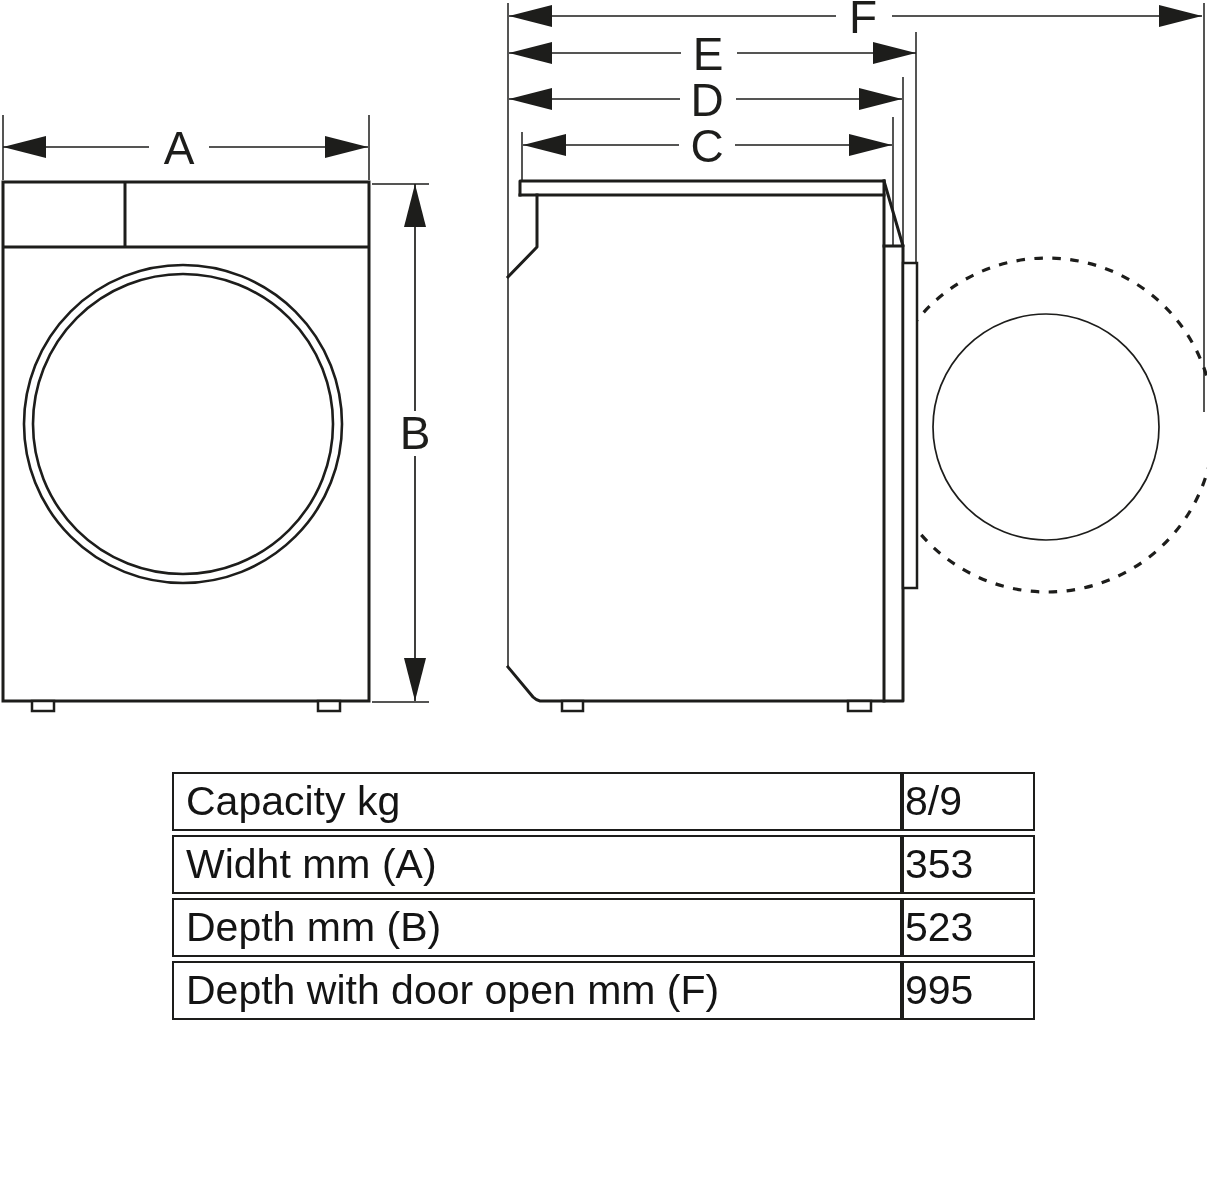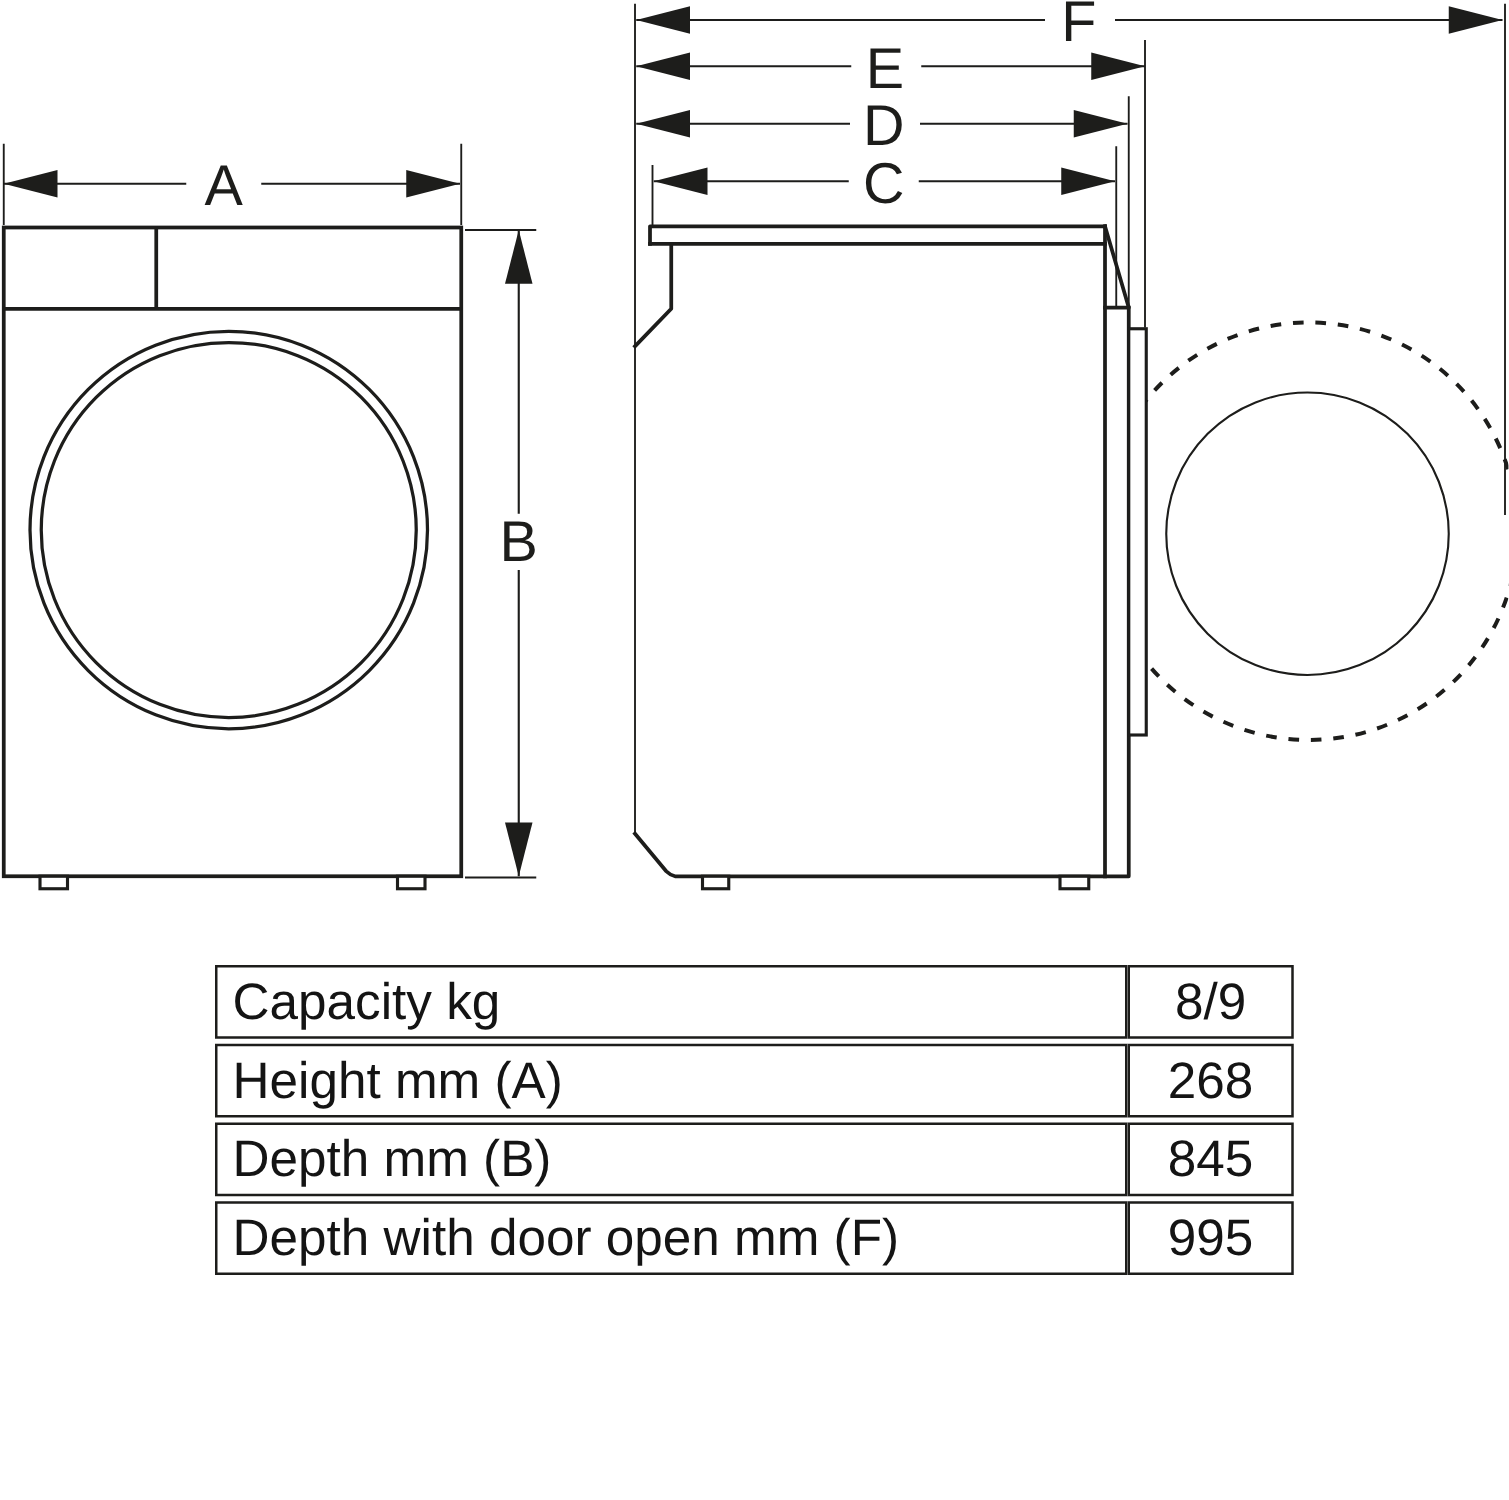--- a/index.html
+++ b/index.html
@@ -40,21 +40,21 @@
     vertical-align: middle;
     overflow: hidden;
     white-space: nowrap;
   }
   td.lbl {
     width: 713px;
     padding-left: 12px;
     border-right-width: 1px;
   }
   td.val {
-    text-align: center;
+    text-align: left;
     border-left-width: 1px;
   }
 </style>
 </head>
 <body>
 
 <div class="page">
 
   <div class="diagram-wrap">
     <svg width="1207" height="752" viewBox="0 0 1207 752" xmlns="http://www.w3.org/2000/svg">
@@ -162,26 +162,26 @@
     </svg>
   </div>
 
   <table class="spec-table">
     <tbody>
       <tr>
         <td class="lbl">Capacity kg</td>
         <td class="val">8/9</td>
       </tr>
       <tr>
-        <td class="lbl">Height mm (A)</td>
-        <td class="val">268</td>
+        <td class="lbl">Widht mm (A)</td>
+        <td class="val">353</td>
       </tr>
       <tr>
         <td class="lbl">Depth mm (B)</td>
-        <td class="val">845</td>
+        <td class="val">523</td>
       </tr>
       <tr>
         <td class="lbl">Depth with door open mm (F)</td>
         <td class="val">995</td>
       </tr>
     </tbody>
   </table>
 
 </div>
 

